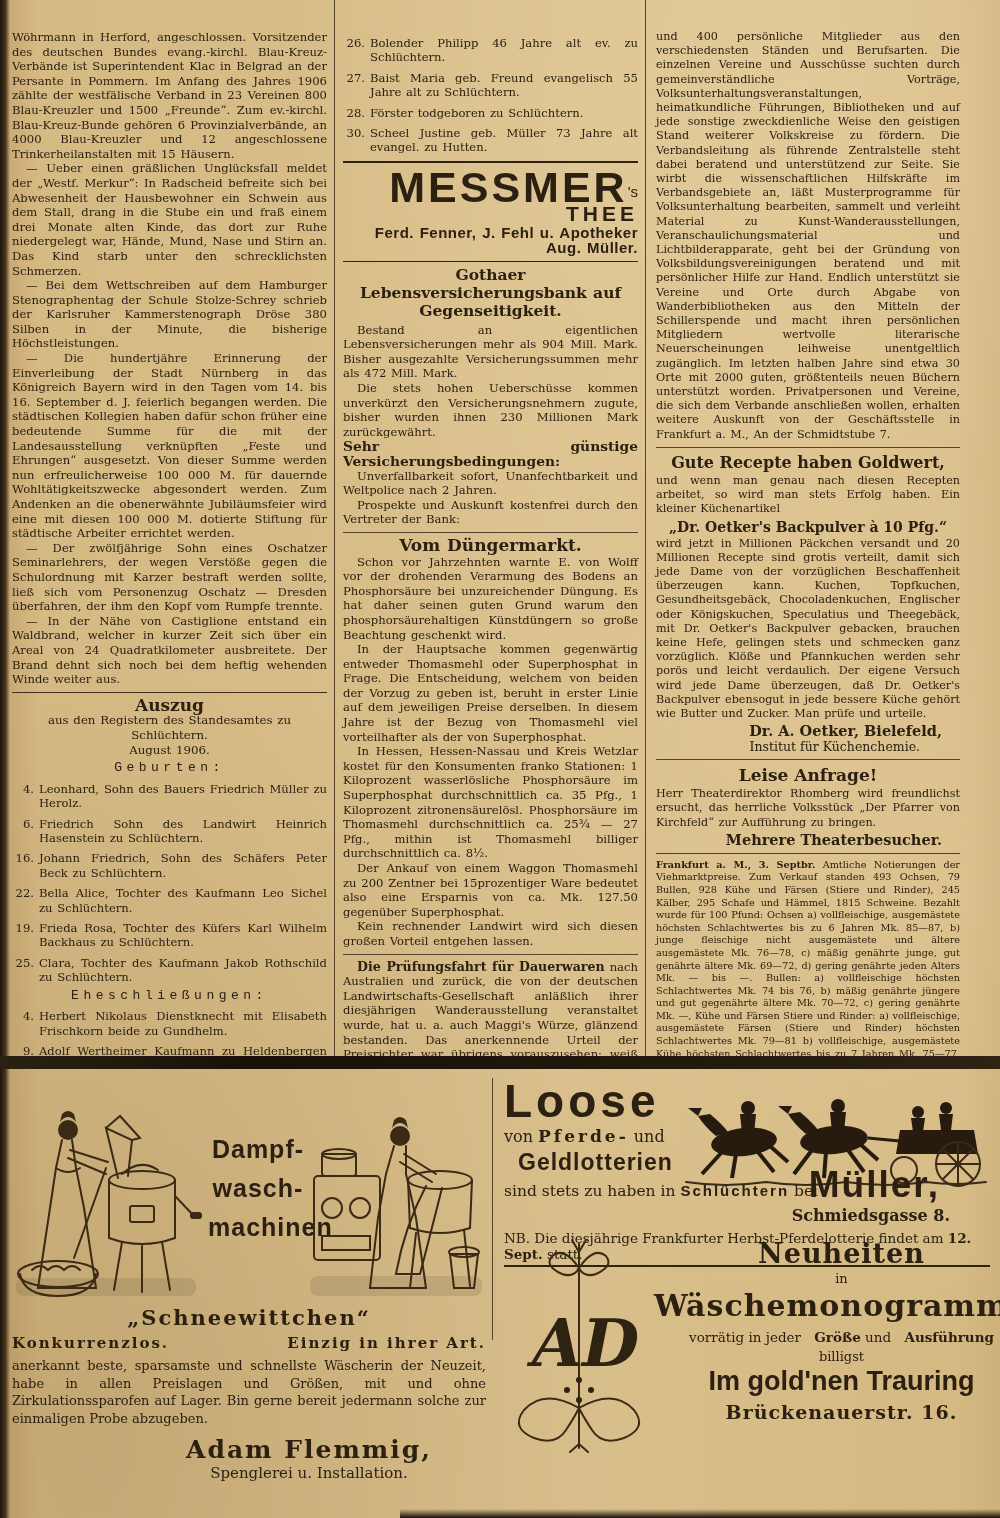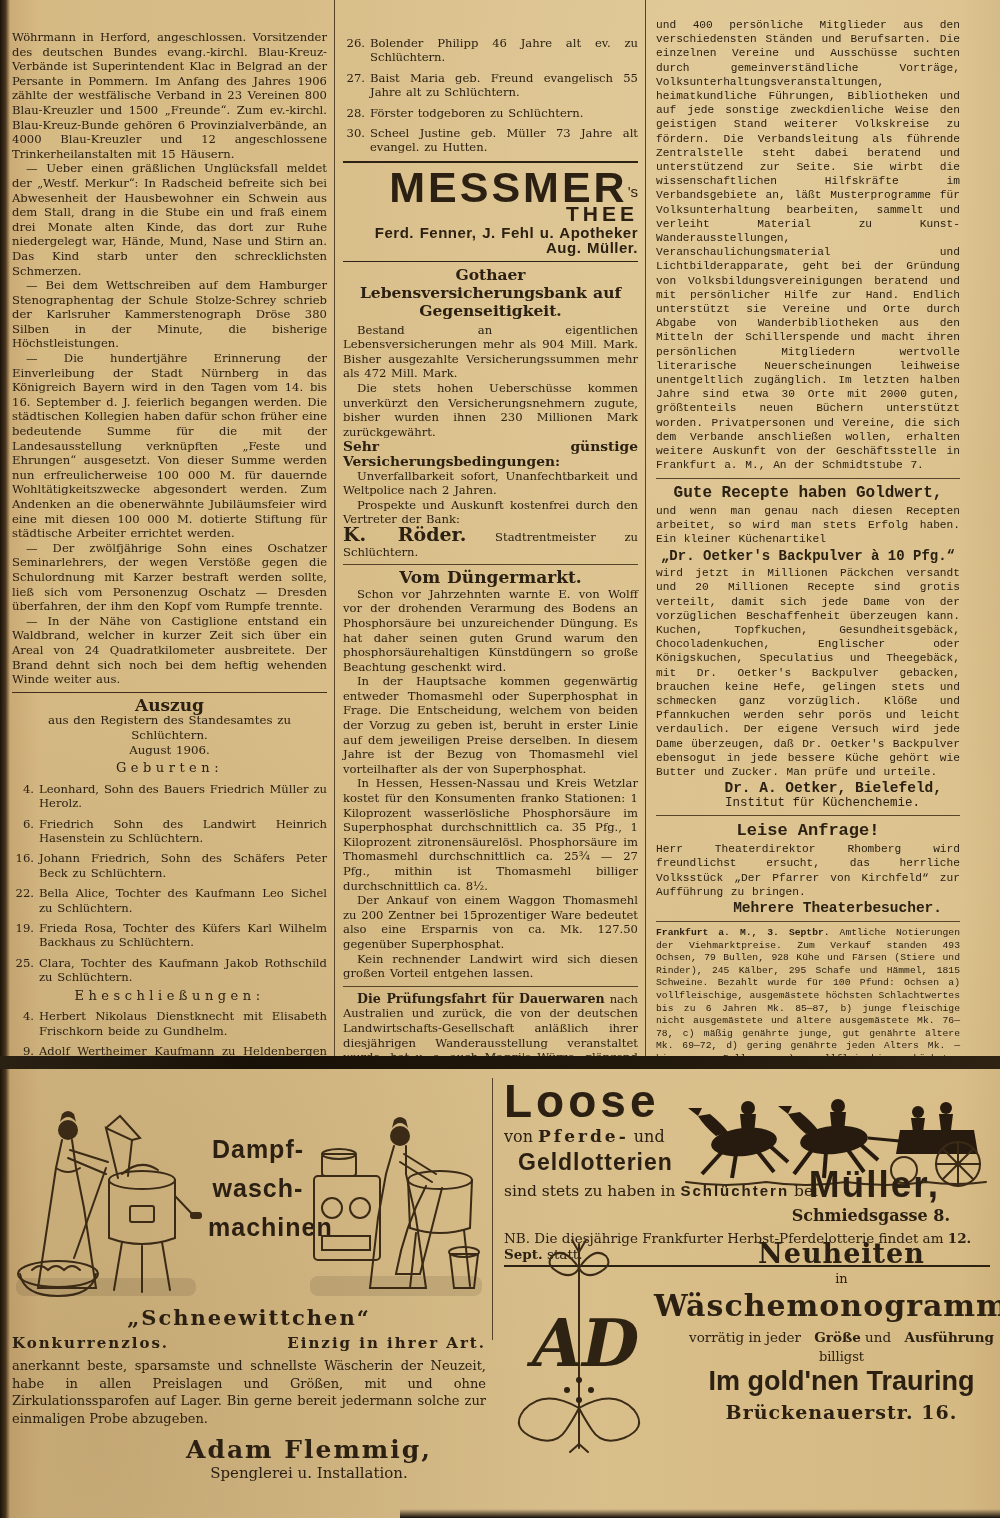--- a/index.html
+++ b/index.html
@@ -13,30 +13,30 @@
   .edge-left{position:absolute;left:0;top:0;width:10px;height:100%;
     background:linear-gradient(90deg,#1b1309,#493520 55%,rgba(73,53,32,0));}
   .edge-bottom{position:absolute;left:400px;bottom:0;width:600px;height:9px;
     background:linear-gradient(0deg,#171009,rgba(23,16,9,0));}
   .divider-bar{position:absolute;left:0;top:1056px;width:1000px;height:13px;
     background:linear-gradient(90deg,#2b2113,#181107 25%,#231a0d 70%,#2e2213);}
   .columns{position:absolute;left:10px;top:0;width:982px;height:1056px;display:flex;overflow:hidden;}
   .col{overflow:hidden;box-sizing:border-box;}
   .col1{width:324px;padding:30px 7px 0 2px;}
   .col2{width:312px;border-left:1px solid #57422a;border-right:1px solid #57422a;padding:30px 7px 0 8px;}
-  .col3{flex:1;padding:18px 32px 0 10px;font-family:Liberation Mono, monospace;}
+  .col3{flex:1;padding:30px 32px 0 10px;}
   .bodytext{font-size:11.6px;line-height:14.6px;text-align:justify;word-spacing:1px;}
   .bodytext p{margin:0;text-indent:14px;}
   .bodytext p.noindent{text-indent:0;}
   .rule{border:none;border-top:1px solid #57422a;margin:5px 0;}
   .rule.heavy{border-top:1.6px solid #3e2e1a;}
   .bold{font-weight:bold;}
   .sec-title{font-weight:bold;font-size:17px;text-align:center;margin:2px 0 1px;}
   .sec-sub{text-align:center;font-size:11.8px;margin:0;}
-  .spaced-head{text-align:center;font-size:13px;letter-spacing:4.5px;margin:4px 0 2px;}
+  .spaced-head{text-align:center;font-size:13px;letter-spacing:4.5px;margin:4px 0 2px;font-family:Liberation Mono, monospace;}
   .entry{display:flex;font-size:11.6px;line-height:14.4px;margin-top:6px;}
   .enum{width:22px;text-align:right;margin-right:5px;flex:none;}
   .etxt{flex:1;text-align:justify;}
   
   .messmer{border-top:2px solid #2e2213;border-bottom:1.4px solid #2e2213;margin:6px 0 4px;padding:4px 0 5px;text-align:right;font-family:"Liberation Sans",sans-serif;}
   .messmer .brand{font-weight:bold;font-size:43px;letter-spacing:3px;line-height:40px;}
   .messmer .sup{font-size:15px;vertical-align:super;}
   .messmer .thee{font-weight:bold;font-size:21px;letter-spacing:4px;}
   .messmer .agents{font-weight:bold;font-size:15px;margin-top:2px;letter-spacing:.5px;}
   .goth-title{font-weight:bold;font-size:15.5px;line-height:18px;text-align:center;margin:4px 0 3px;}
@@ -170,21 +170,20 @@
         <div><span class="brand">MESSMER</span><span class="sup">'s</span> <span class="thee">THEE</span></div>
         <div class="agents">Ferd. Fenner, J. Fehl u. Apotheker Aug. Müller.</div>
       </div>
 
       <div class="goth-title"><span>Gothaer Lebensversicherungsbank auf</span><br><span>Gegenseitigkeit.</span></div>
       <p>Bestand an eigentlichen Lebensversicherungen mehr als 904 Mill. Mark. Bisher ausgezahlte Versicherungssummen mehr als 472 Mill. Mark.</p>
       <p>Die stets hohen Ueberschüsse kommen unverkürzt den Versicherungsnehmern zugute, bisher wurden ihnen 230 Millionen Mark zurückgewährt.</p>
       <p class="goth-bold">Sehr günstige Versicherungsbedingungen:</p>
       <p>Unverfallbarkeit sofort, Unanfechtbarkeit und Weltpolice nach 2 Jahren.</p>
       <p>Prospekte und Auskunft kostenfrei durch den Vertreter der Bank:</p>
-      <p class="noindent"><span class="roeder">K. Röder.</span><span> Stadtrentmeister zu Schlüchtern.</span></p>
       <hr class="rule">
       <div class="mid-head">Vom Düngermarkt.</div>
       <p>Schon vor Jahrzehnten warnte E. von Wolff vor der drohenden Verarmung des Bodens an Phosphorsäure bei unzureichender Düngung. Es hat daher seinen guten Grund warum den phosphorsäurehaltigen Künstdüngern so große Beachtung geschenkt wird.</p>
       <p>In der Hauptsache kommen gegenwärtig entweder Thomasmehl oder Superphosphat in Frage. Die Entscheidung, welchem von beiden der Vorzug zu geben ist, beruht in erster Linie auf dem jeweiligen Preise derselben. In diesem Jahre ist der Bezug von Thomasmehl viel vorteilhafter als der von Superphosphat.</p>
       <p>In Hessen, Hessen-Nassau und Kreis Wetzlar kostet für den Konsumenten franko Stationen: 1 Kiloprozent wasserlösliche Phosphorsäure im Superphosphat durchschnittlich ca. 35 Pfg., 1 Kiloprozent zitronensäurelösl. Phosphorsäure im Thomasmehl durchschnittlich ca. 25¾ — 27 Pfg., mithin ist Thomasmehl billiger durchschnittlich ca. 8½.</p>
       <p>Der Ankauf von einem Waggon Thomasmehl zu 200 Zentner bei 15prozentiger Ware bedeutet also eine Ersparnis von ca. Mk. 127.50 gegenüber Superphosphat.</p>
       <p>Kein rechnender Landwirt wird sich diesen großen Vorteil entgehen lassen.</p>
       <hr class="rule">
       <p><span class="lead-b">Die Prüfungsfahrt für Dauerwaren</span><span> nach Australien und zurück, die von der deutschen Landwirtschafts-Gesellschaft anläßlich ihrer diesjährigen Wanderausstellung veranstaltet wurde, hat u. a. auch Maggi's Würze, glänzend bestanden. Das anerkennende Urteil der Preisrichter war übrigens vorauszusehen: weiß doch jeder Fachmann, daß unbegrenzte Haltbarkeit und stets gleichmäßige Zusammensetzung zwei Haupt-Vorzüge des genannten Produktes sind. Diese Eigenschaften finden wir auch in den amtlichen Berichten der Lebensmittel-Untersuchungsanstalt der Stadt Konstanz wiederholt hervorgehoben. Bekanntlich hat Maggi seit vielen Jahren sein Erzeugnis unter die Kontrolle dieses Instituts gestellt.</span></p>
 

